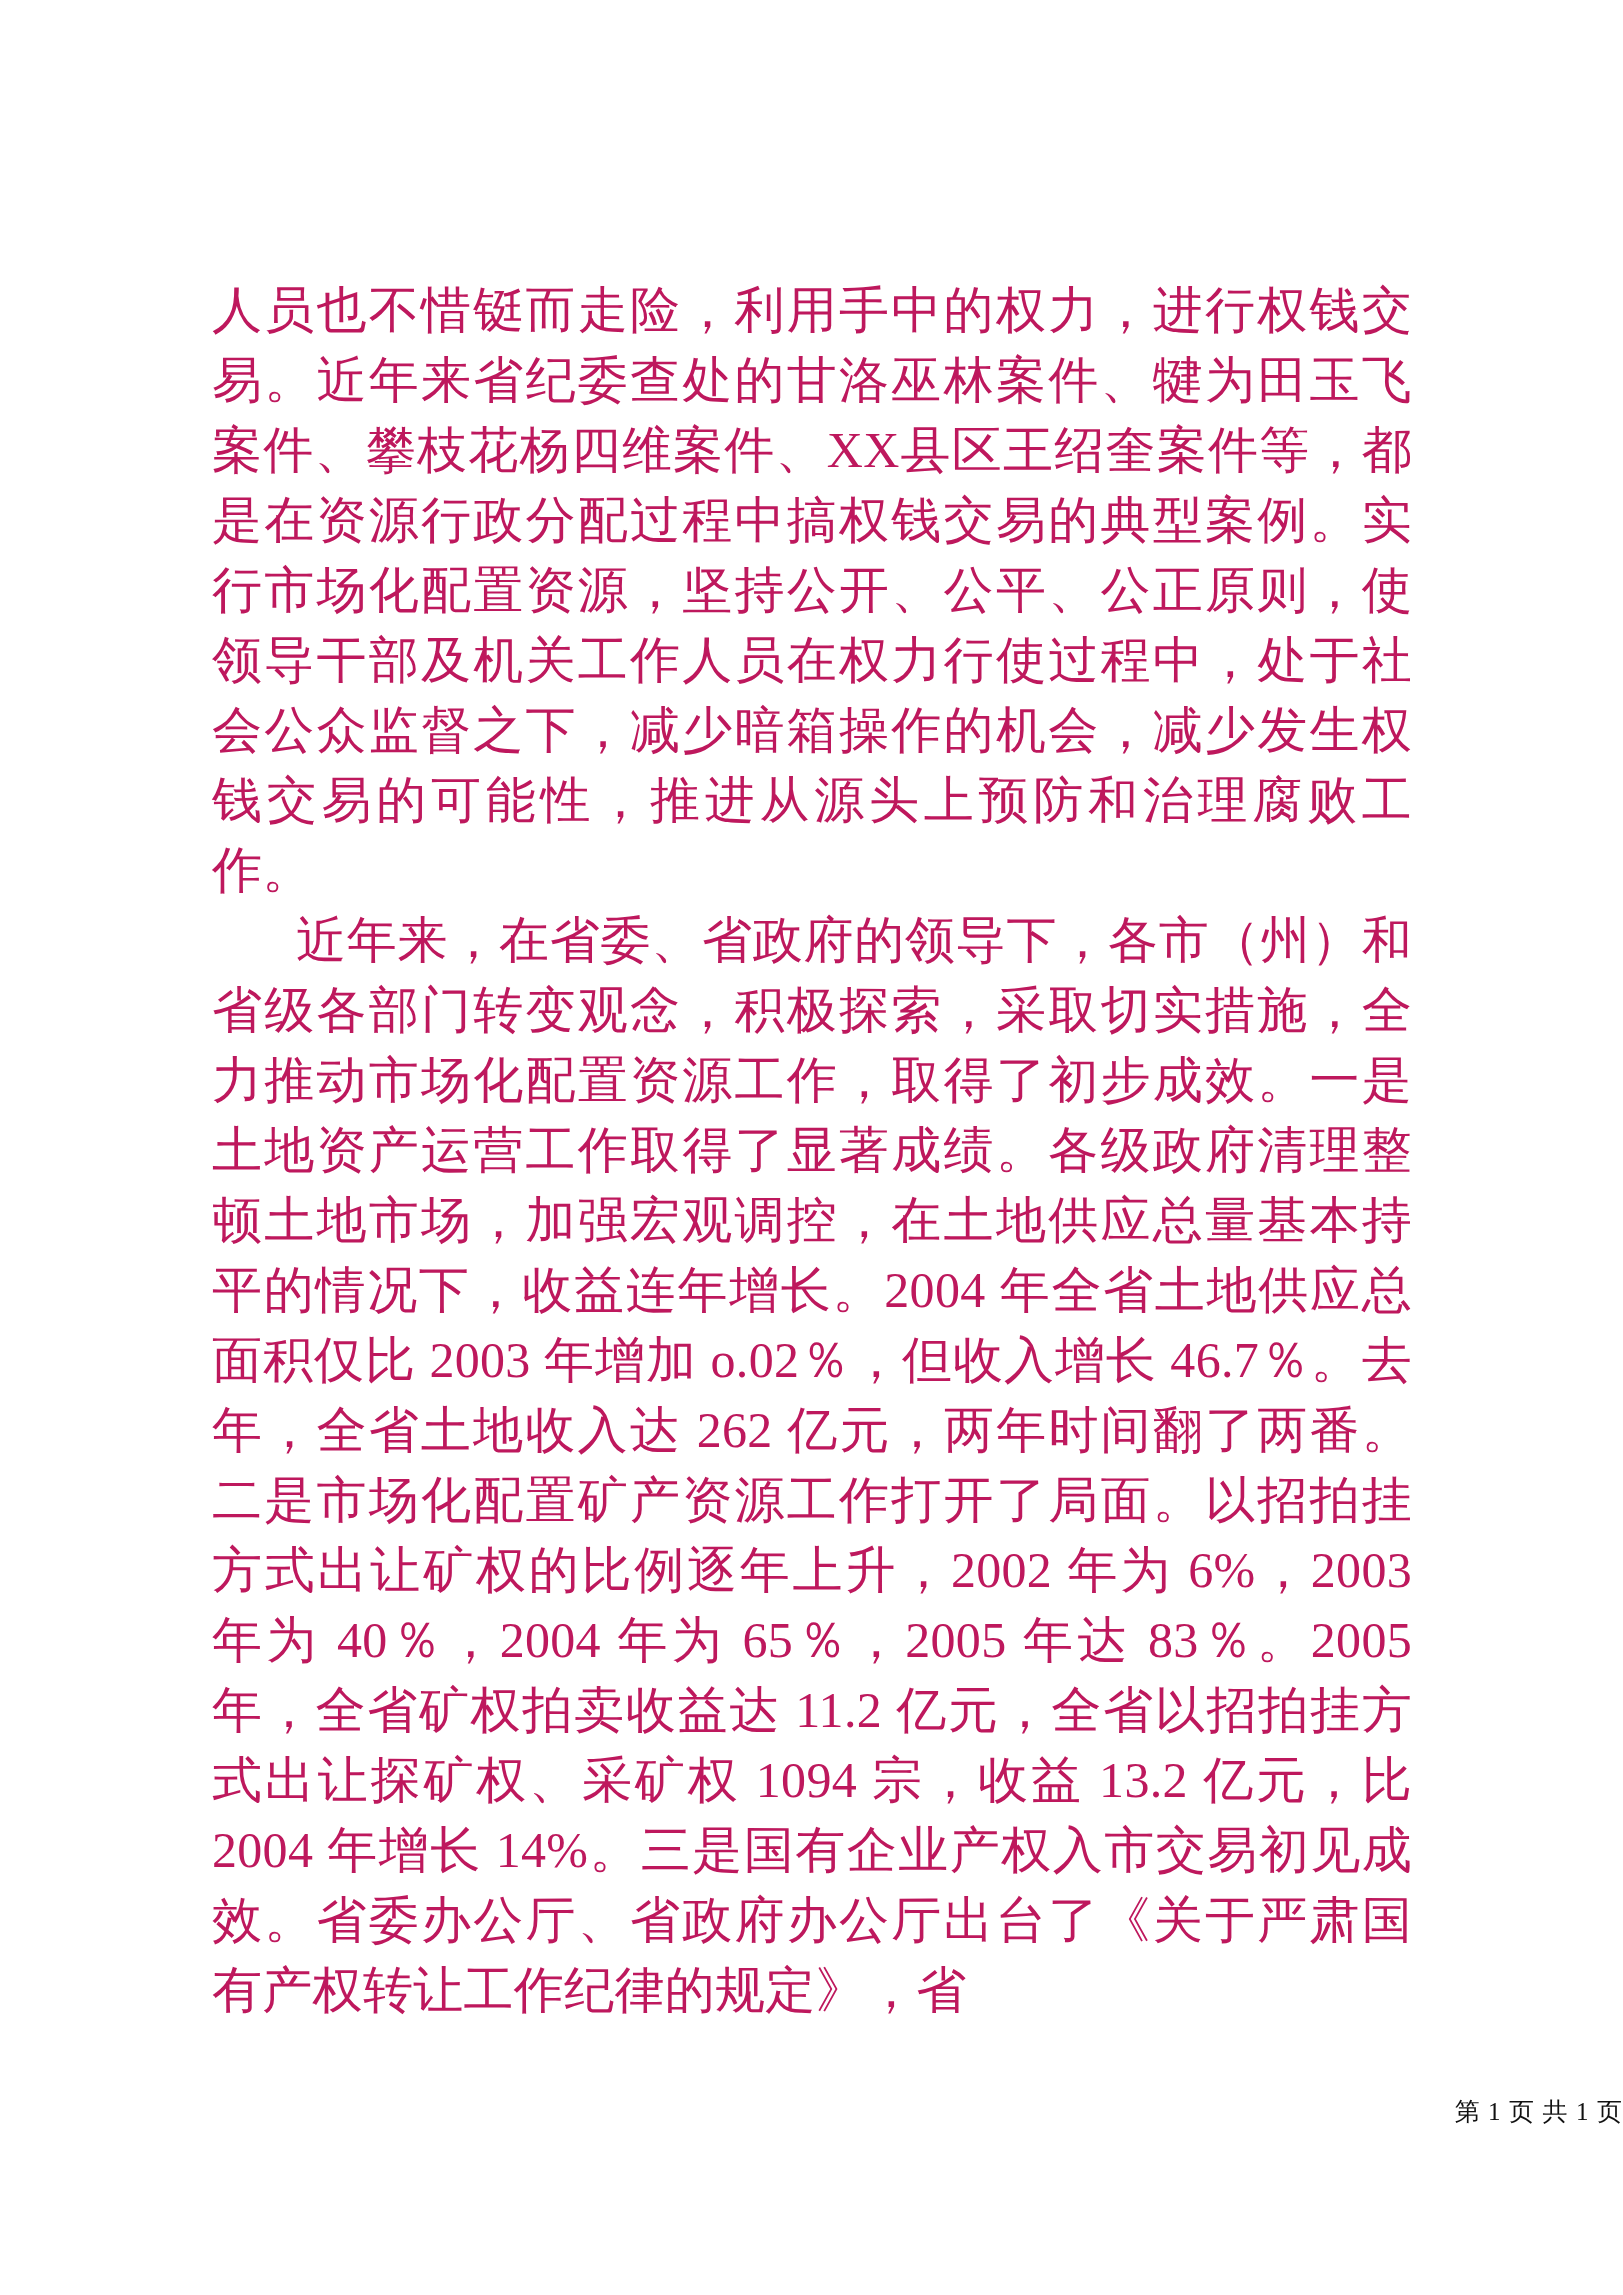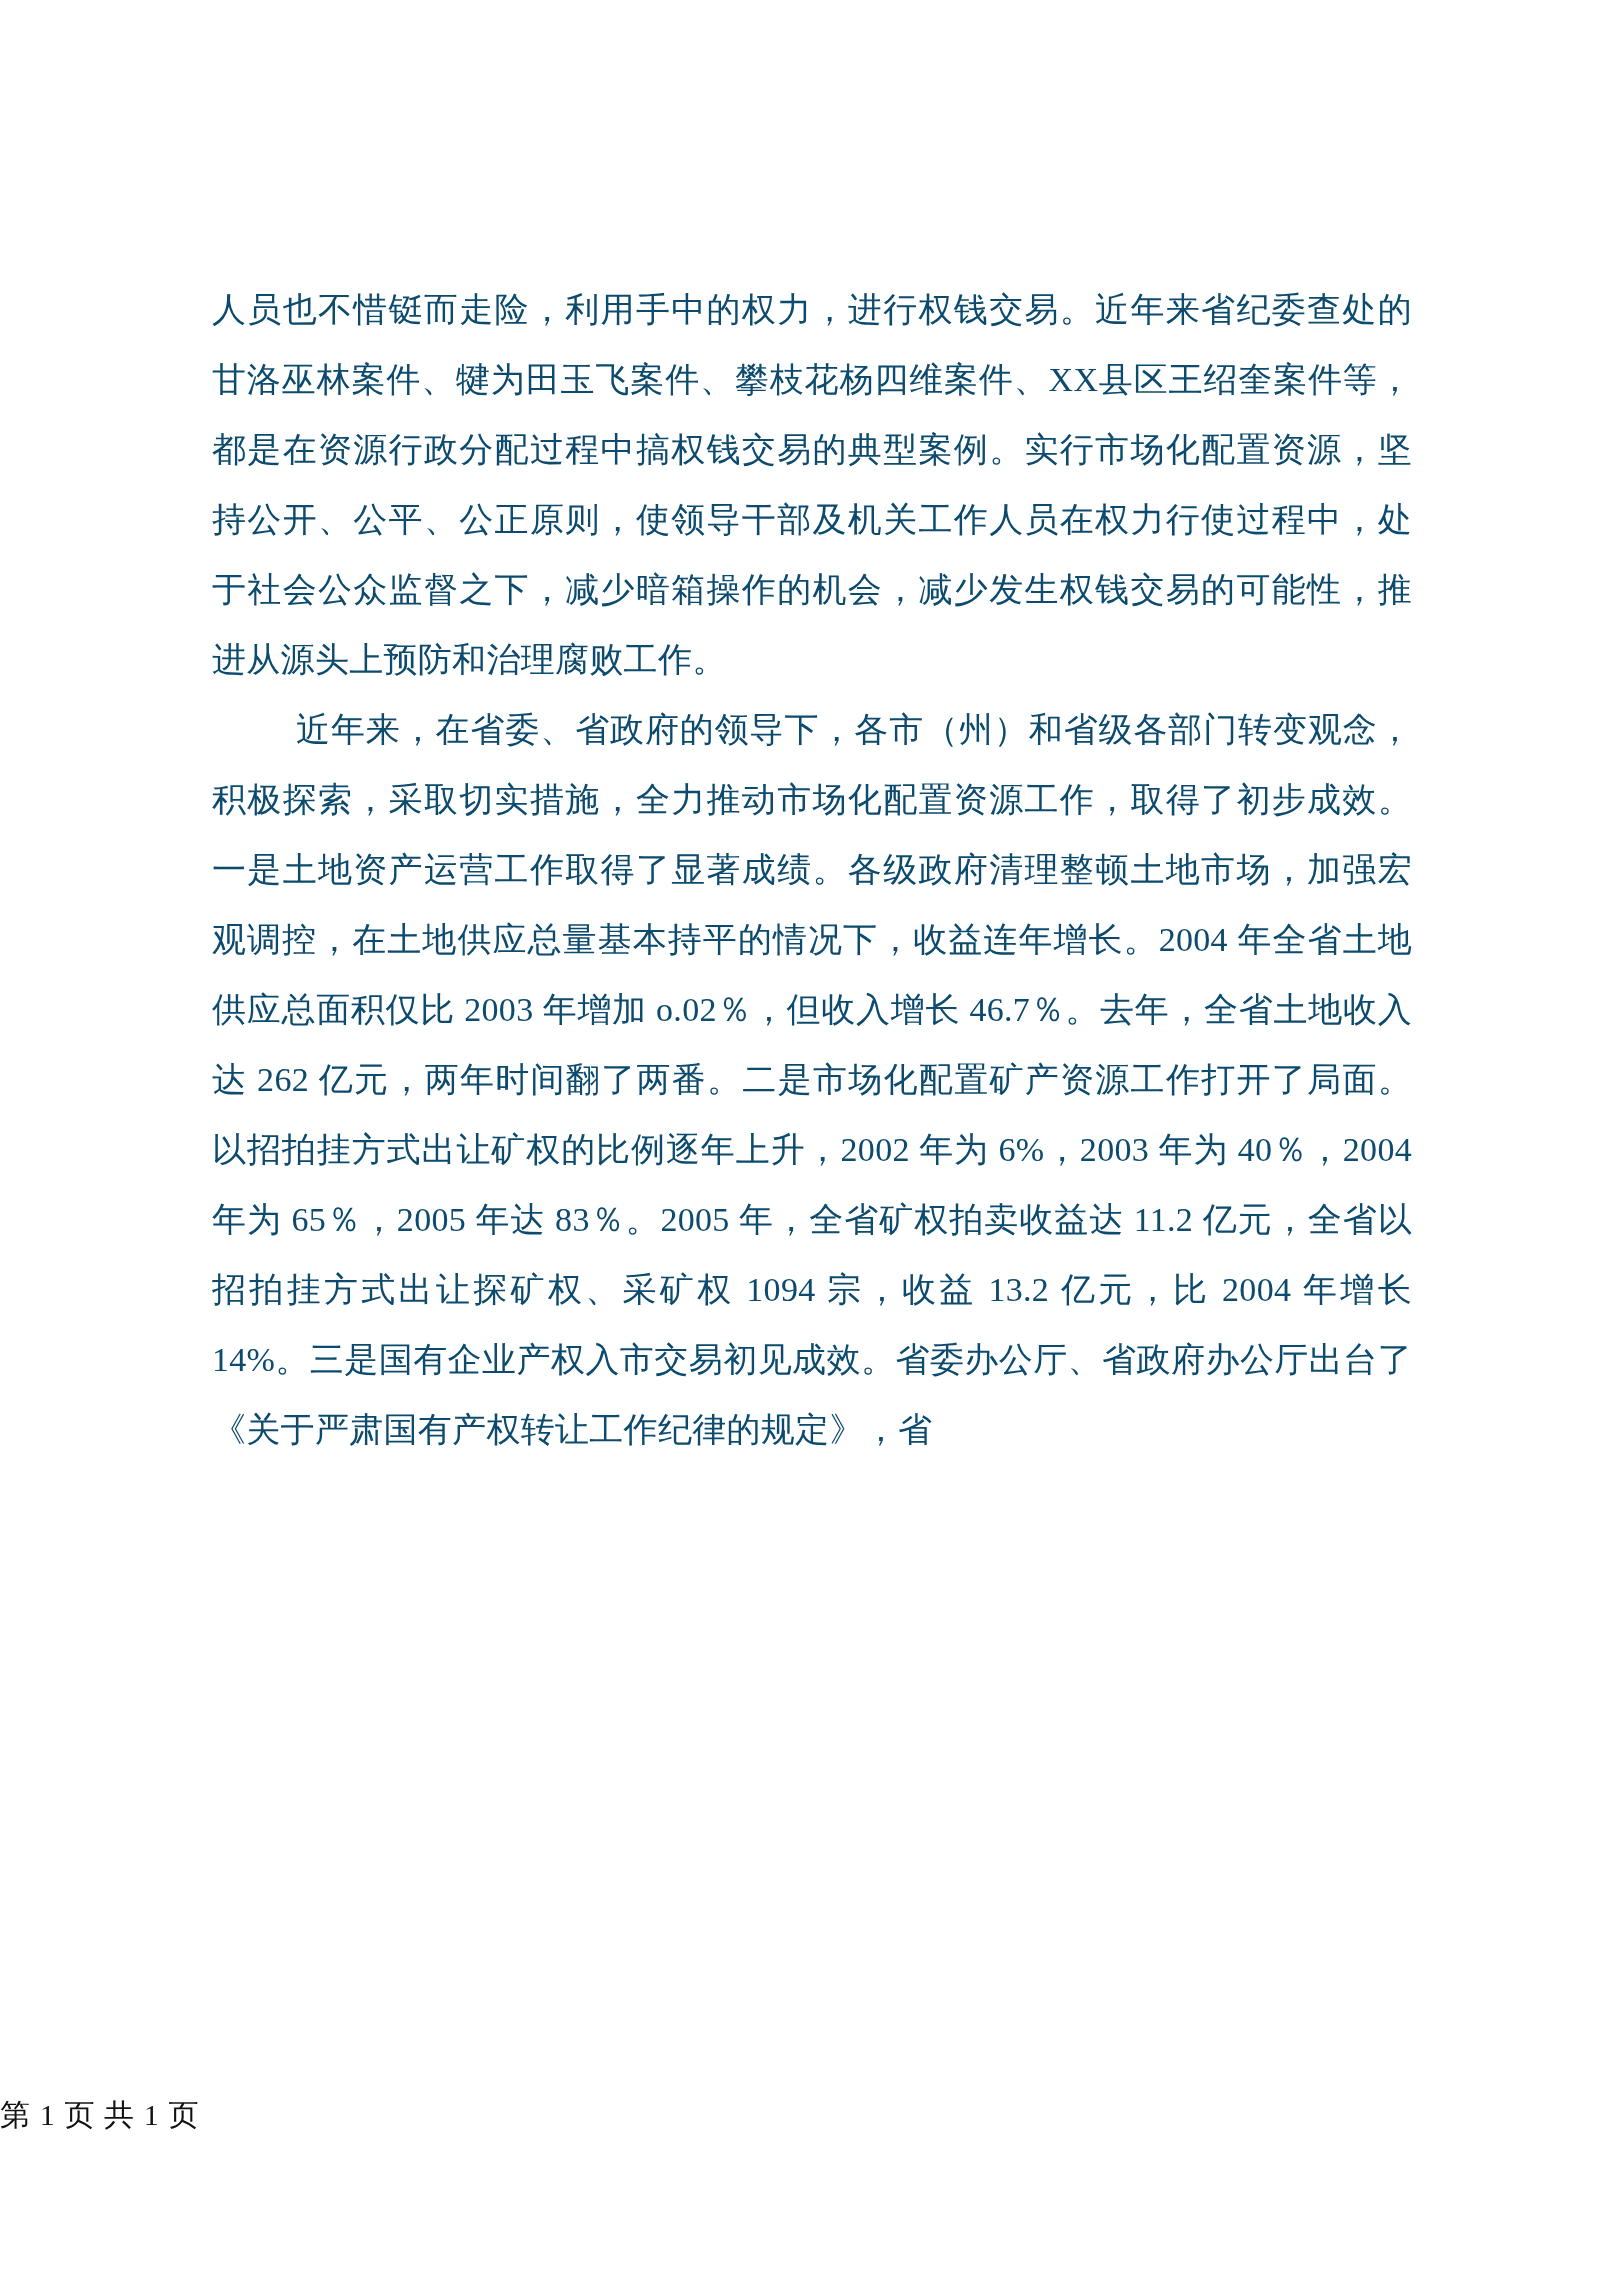--- a/index.html
+++ b/index.html
@@ -19,38 +19,38 @@
     box-sizing: border-box;
     overflow: hidden;
   }
   .content {
     position: absolute;
     left: 212px;
     top: 275px;
     width: 1200px;
   }
   .para {
-    font-size: 34px;
+    font-size: 50px;
     line-height: 70px;
     letter-spacing: 0.3px;
     text-align: justify;
     text-justify: inter-ideograph;
     margin: 0 0 0 0;
-    color: #0c4a6e;
+    color: #be185d;
   }
   .indent {
     text-indent: 84px;
   }
   .footer {
     position: absolute;
     left: 0;
     top: 2095px;
     width: 1623px;
-    text-align: left;
-    font-size: 30px;
+    text-align: right;
+    font-size: 25px;
     letter-spacing: 1.1px;
     color: #111111;
   }
 </style>
 </head>
 <body>
 
 <div class="page">
 
   <div class="content">

